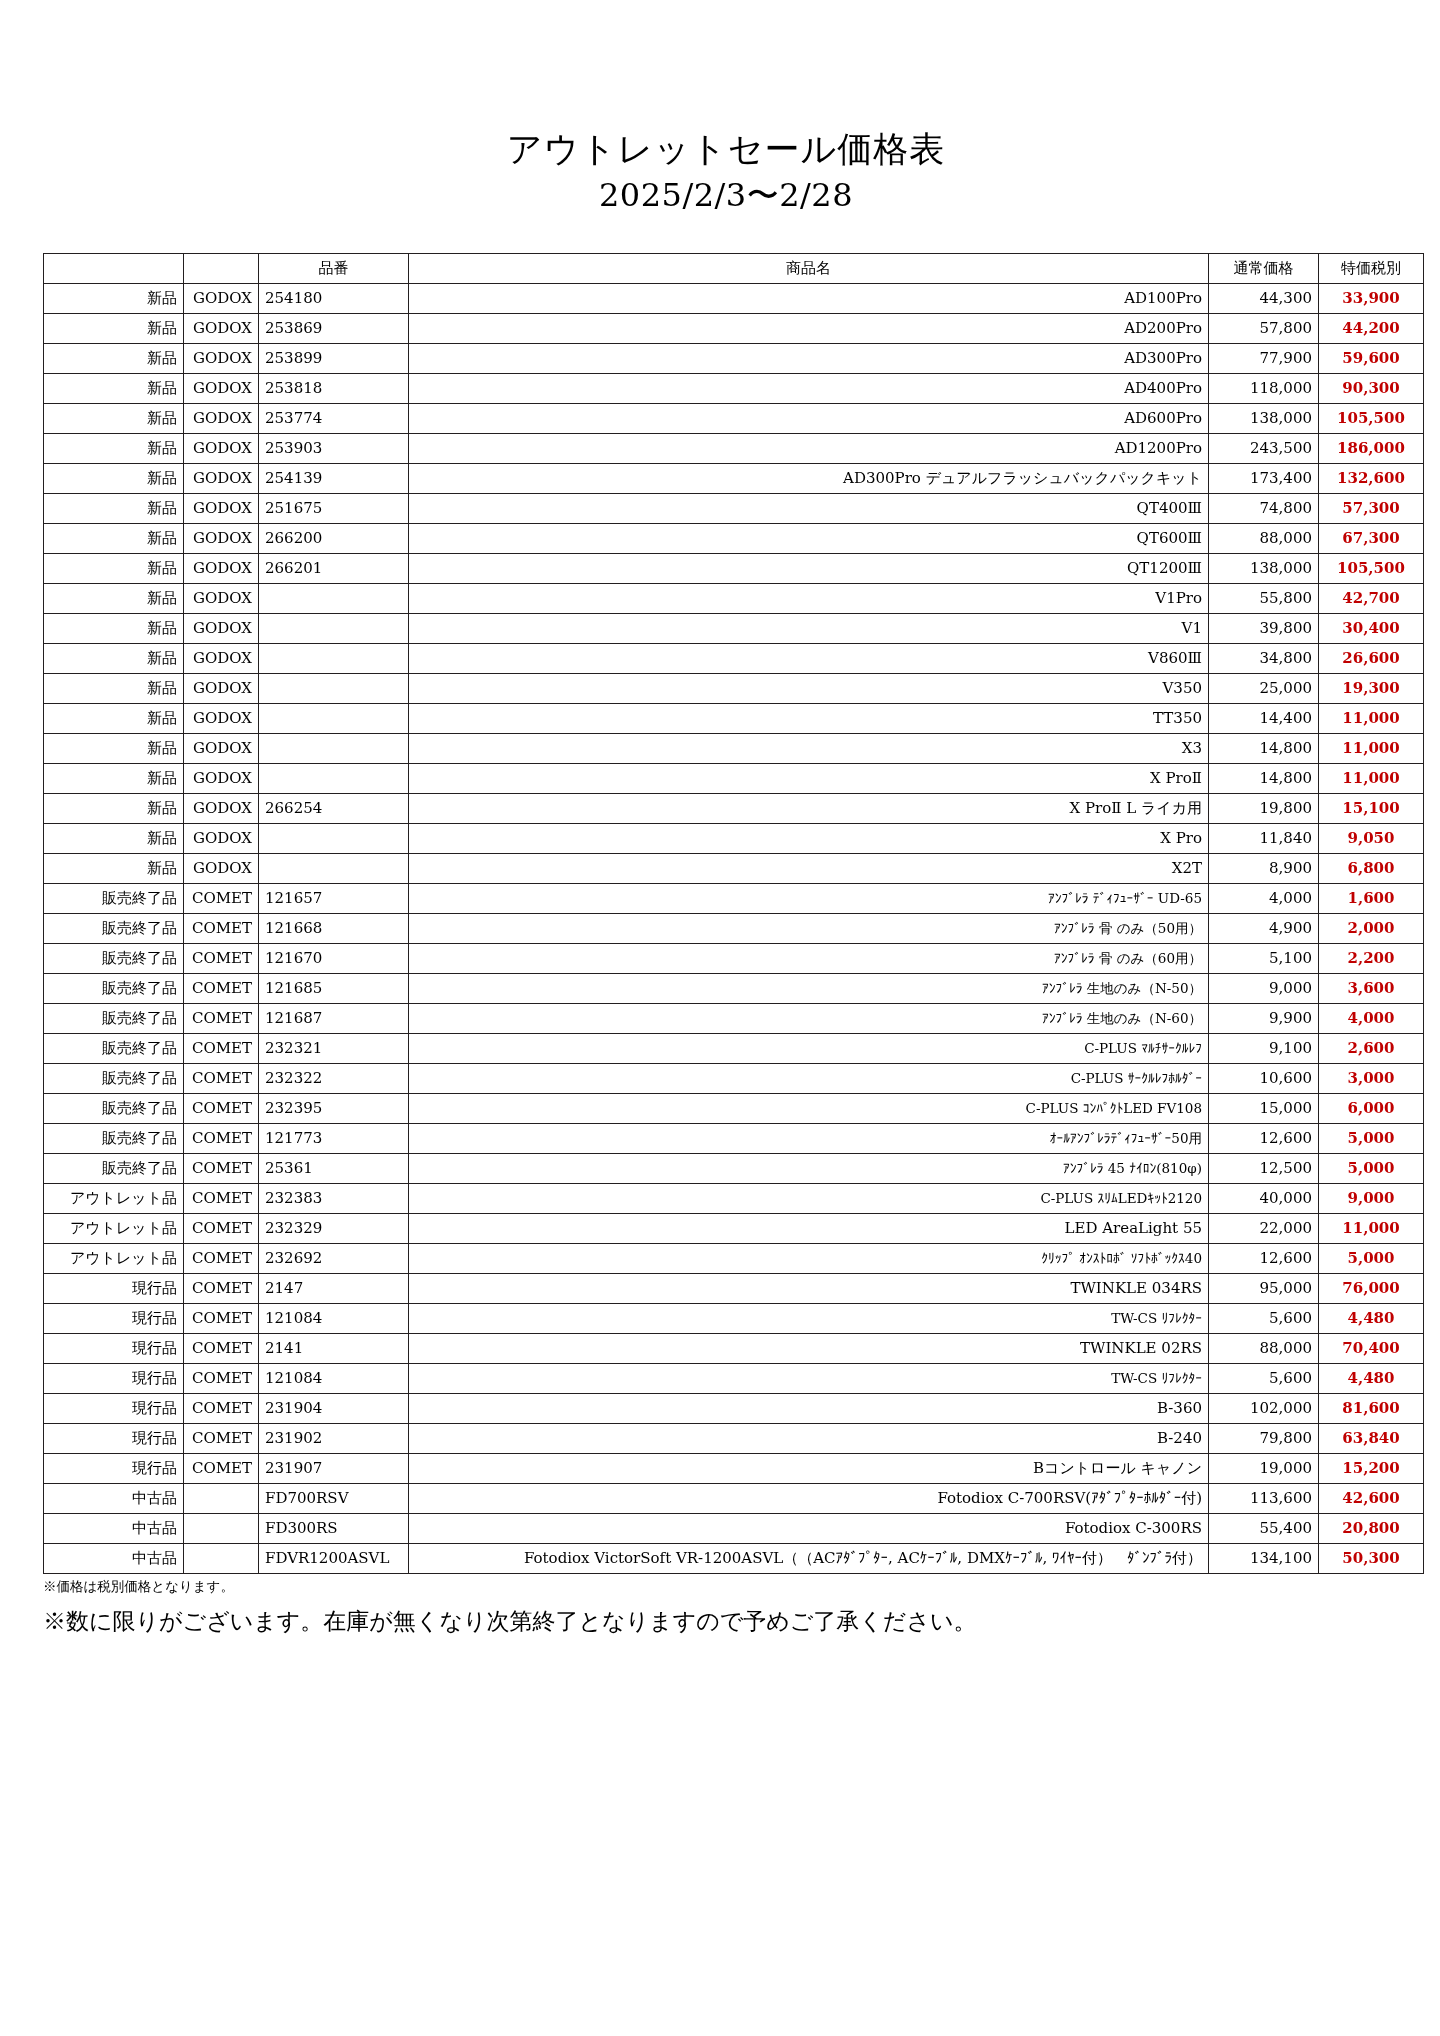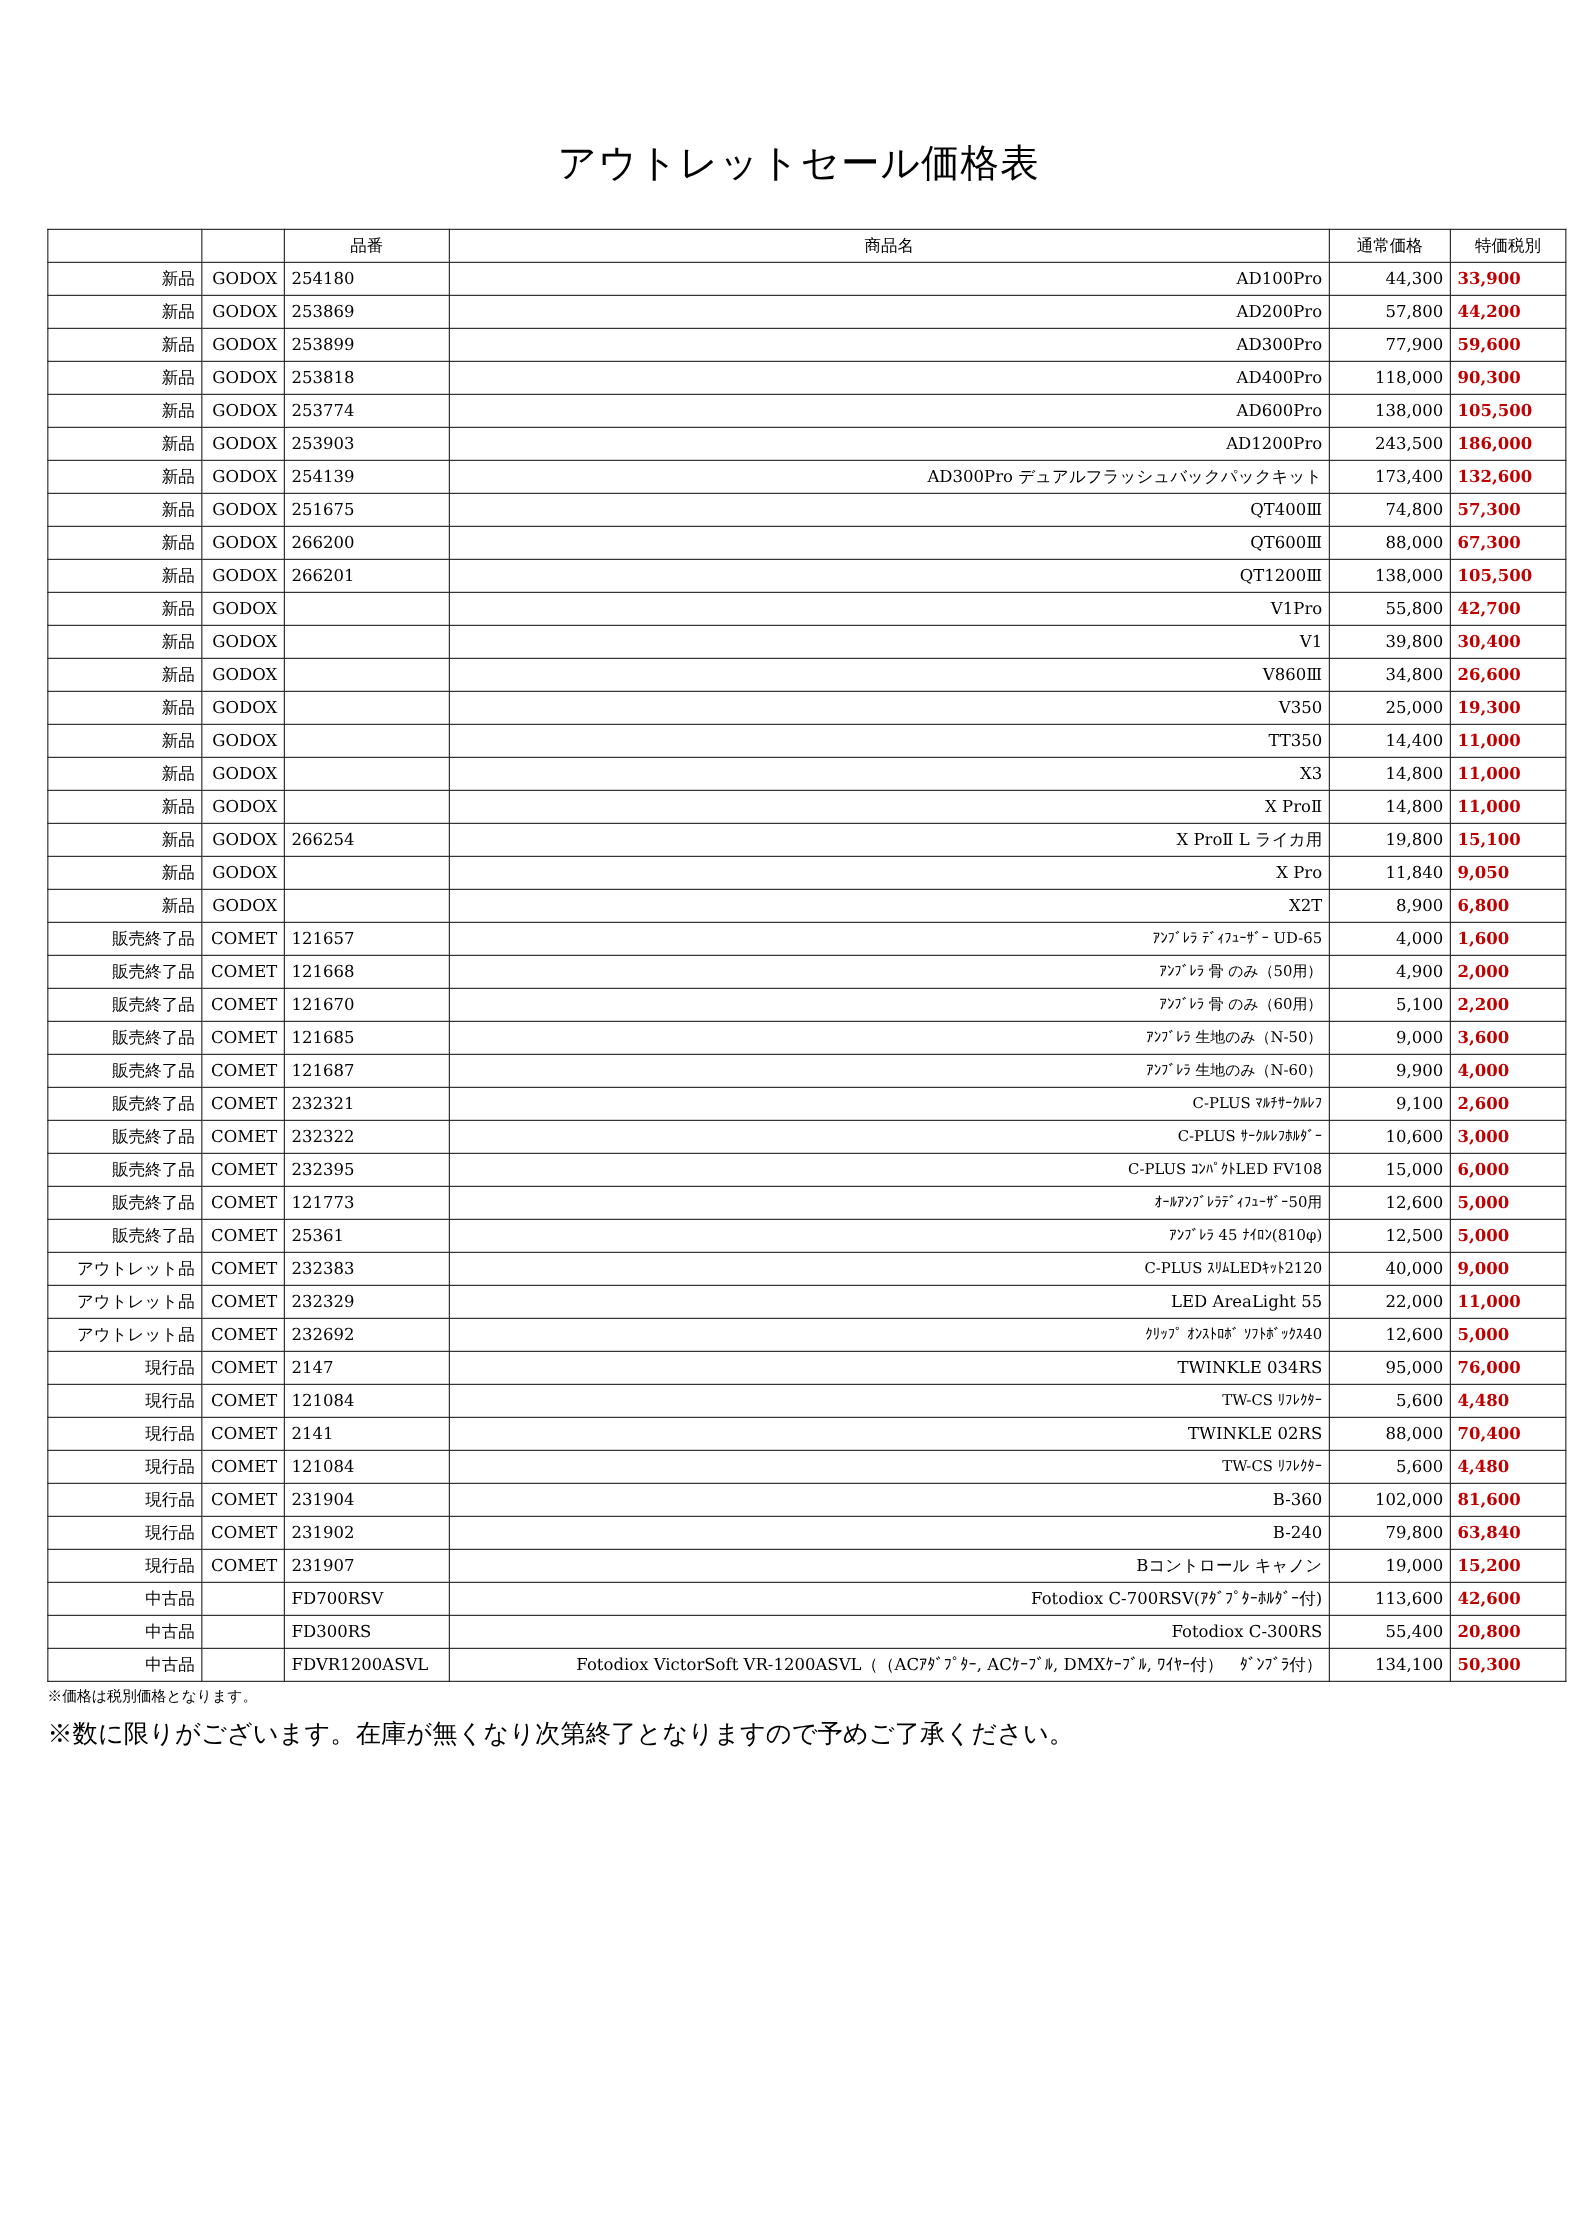--- a/index.html
+++ b/index.html
@@ -100,21 +100,21 @@
   }
   td.reg {
     font-family: "DejaVu Serif", serif;
     font-size: 15px;
     text-align: right;
     padding-right: 8px;
   }
   td.sale {
     font-family: "DejaVu Serif", serif;
     font-size: 15.5px;
-    text-align: left;
+    text-align: center;
     padding-right: 8px;
     color: #c00000;
     font-weight: bold;
   }
   .note-right {
     width: 1354px;
     margin: 4px auto 0 auto;
     font-family: "DejaVu Serif", serif;
     font-size: 13.5px;
   }
@@ -126,20 +126,21 @@
     font-size: 23px;
   }
 </style>
 </head>
 <body>
 
 <div class="page">
 
   <div class="title-block">
     <div class="title-main">アウトレットセール価格表</div>
+    <div class="title-sub">2025/2/3〜2/28</div>
   </div>
 
   <div class="table-wrap">
     <table class="price">
       <colgroup>
         <col class="c-cond">
         <col class="c-brand">
         <col class="c-code">
         <col class="c-name">
         <col class="c-reg">

